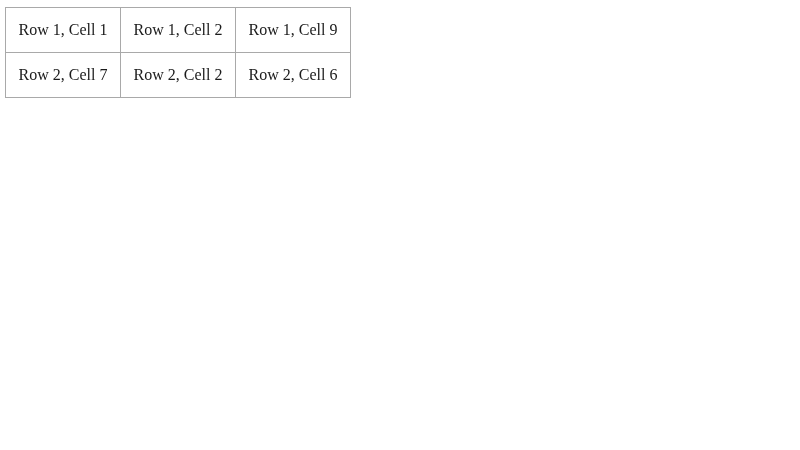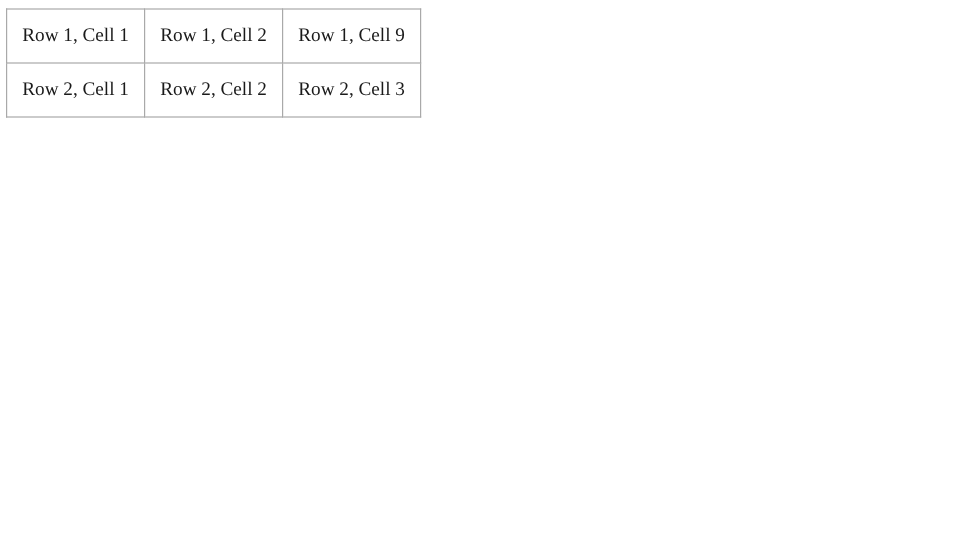--- a/index.html
+++ b/index.html
@@ -41,19 +41,19 @@
 
 <div class="page">
   <table class="data-table">
     <tbody>
       <tr>
         <td>Row 1, Cell 1</td>
         <td>Row 1, Cell 2</td>
         <td>Row 1, Cell 9</td>
       </tr>
       <tr>
-        <td>Row 2, Cell 1</td>
+        <td>Row 2, Cell 7</td>
         <td>Row 2, Cell 2</td>
-        <td>Row 2, Cell 3</td>
+        <td>Row 2, Cell 6</td>
       </tr>
     </tbody>
   </table>
 </div>
 
 </body></html>

